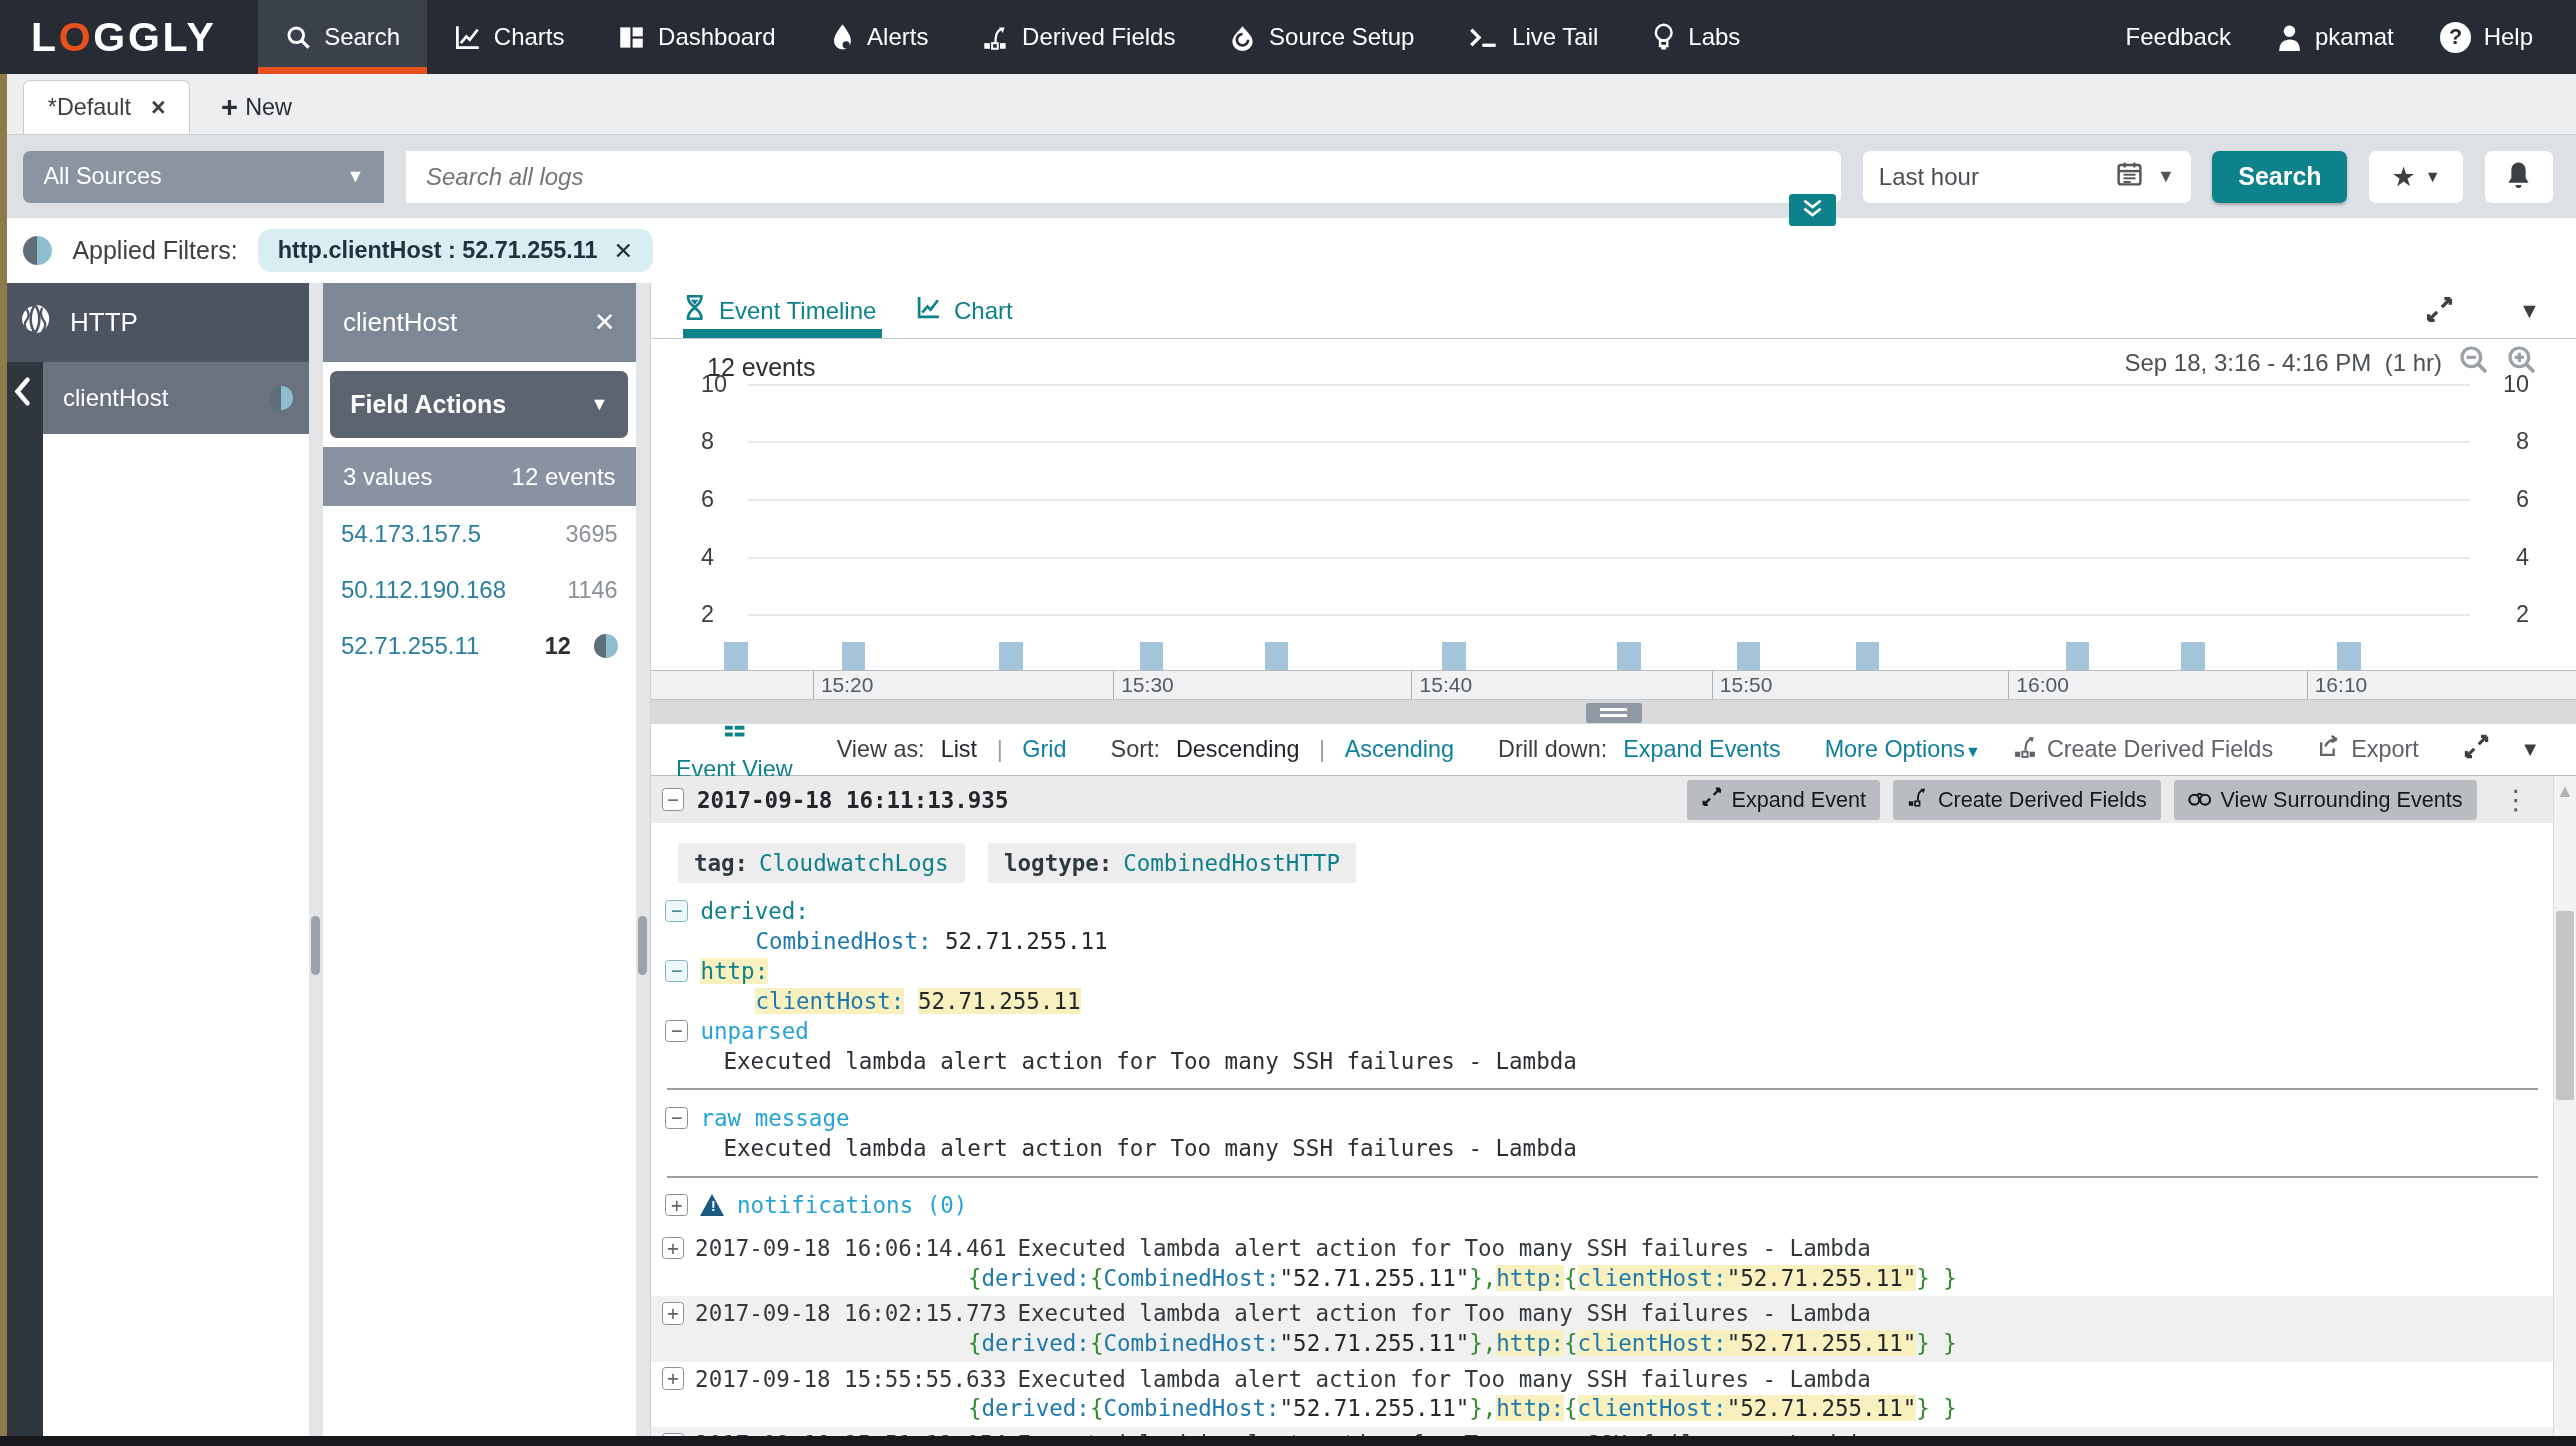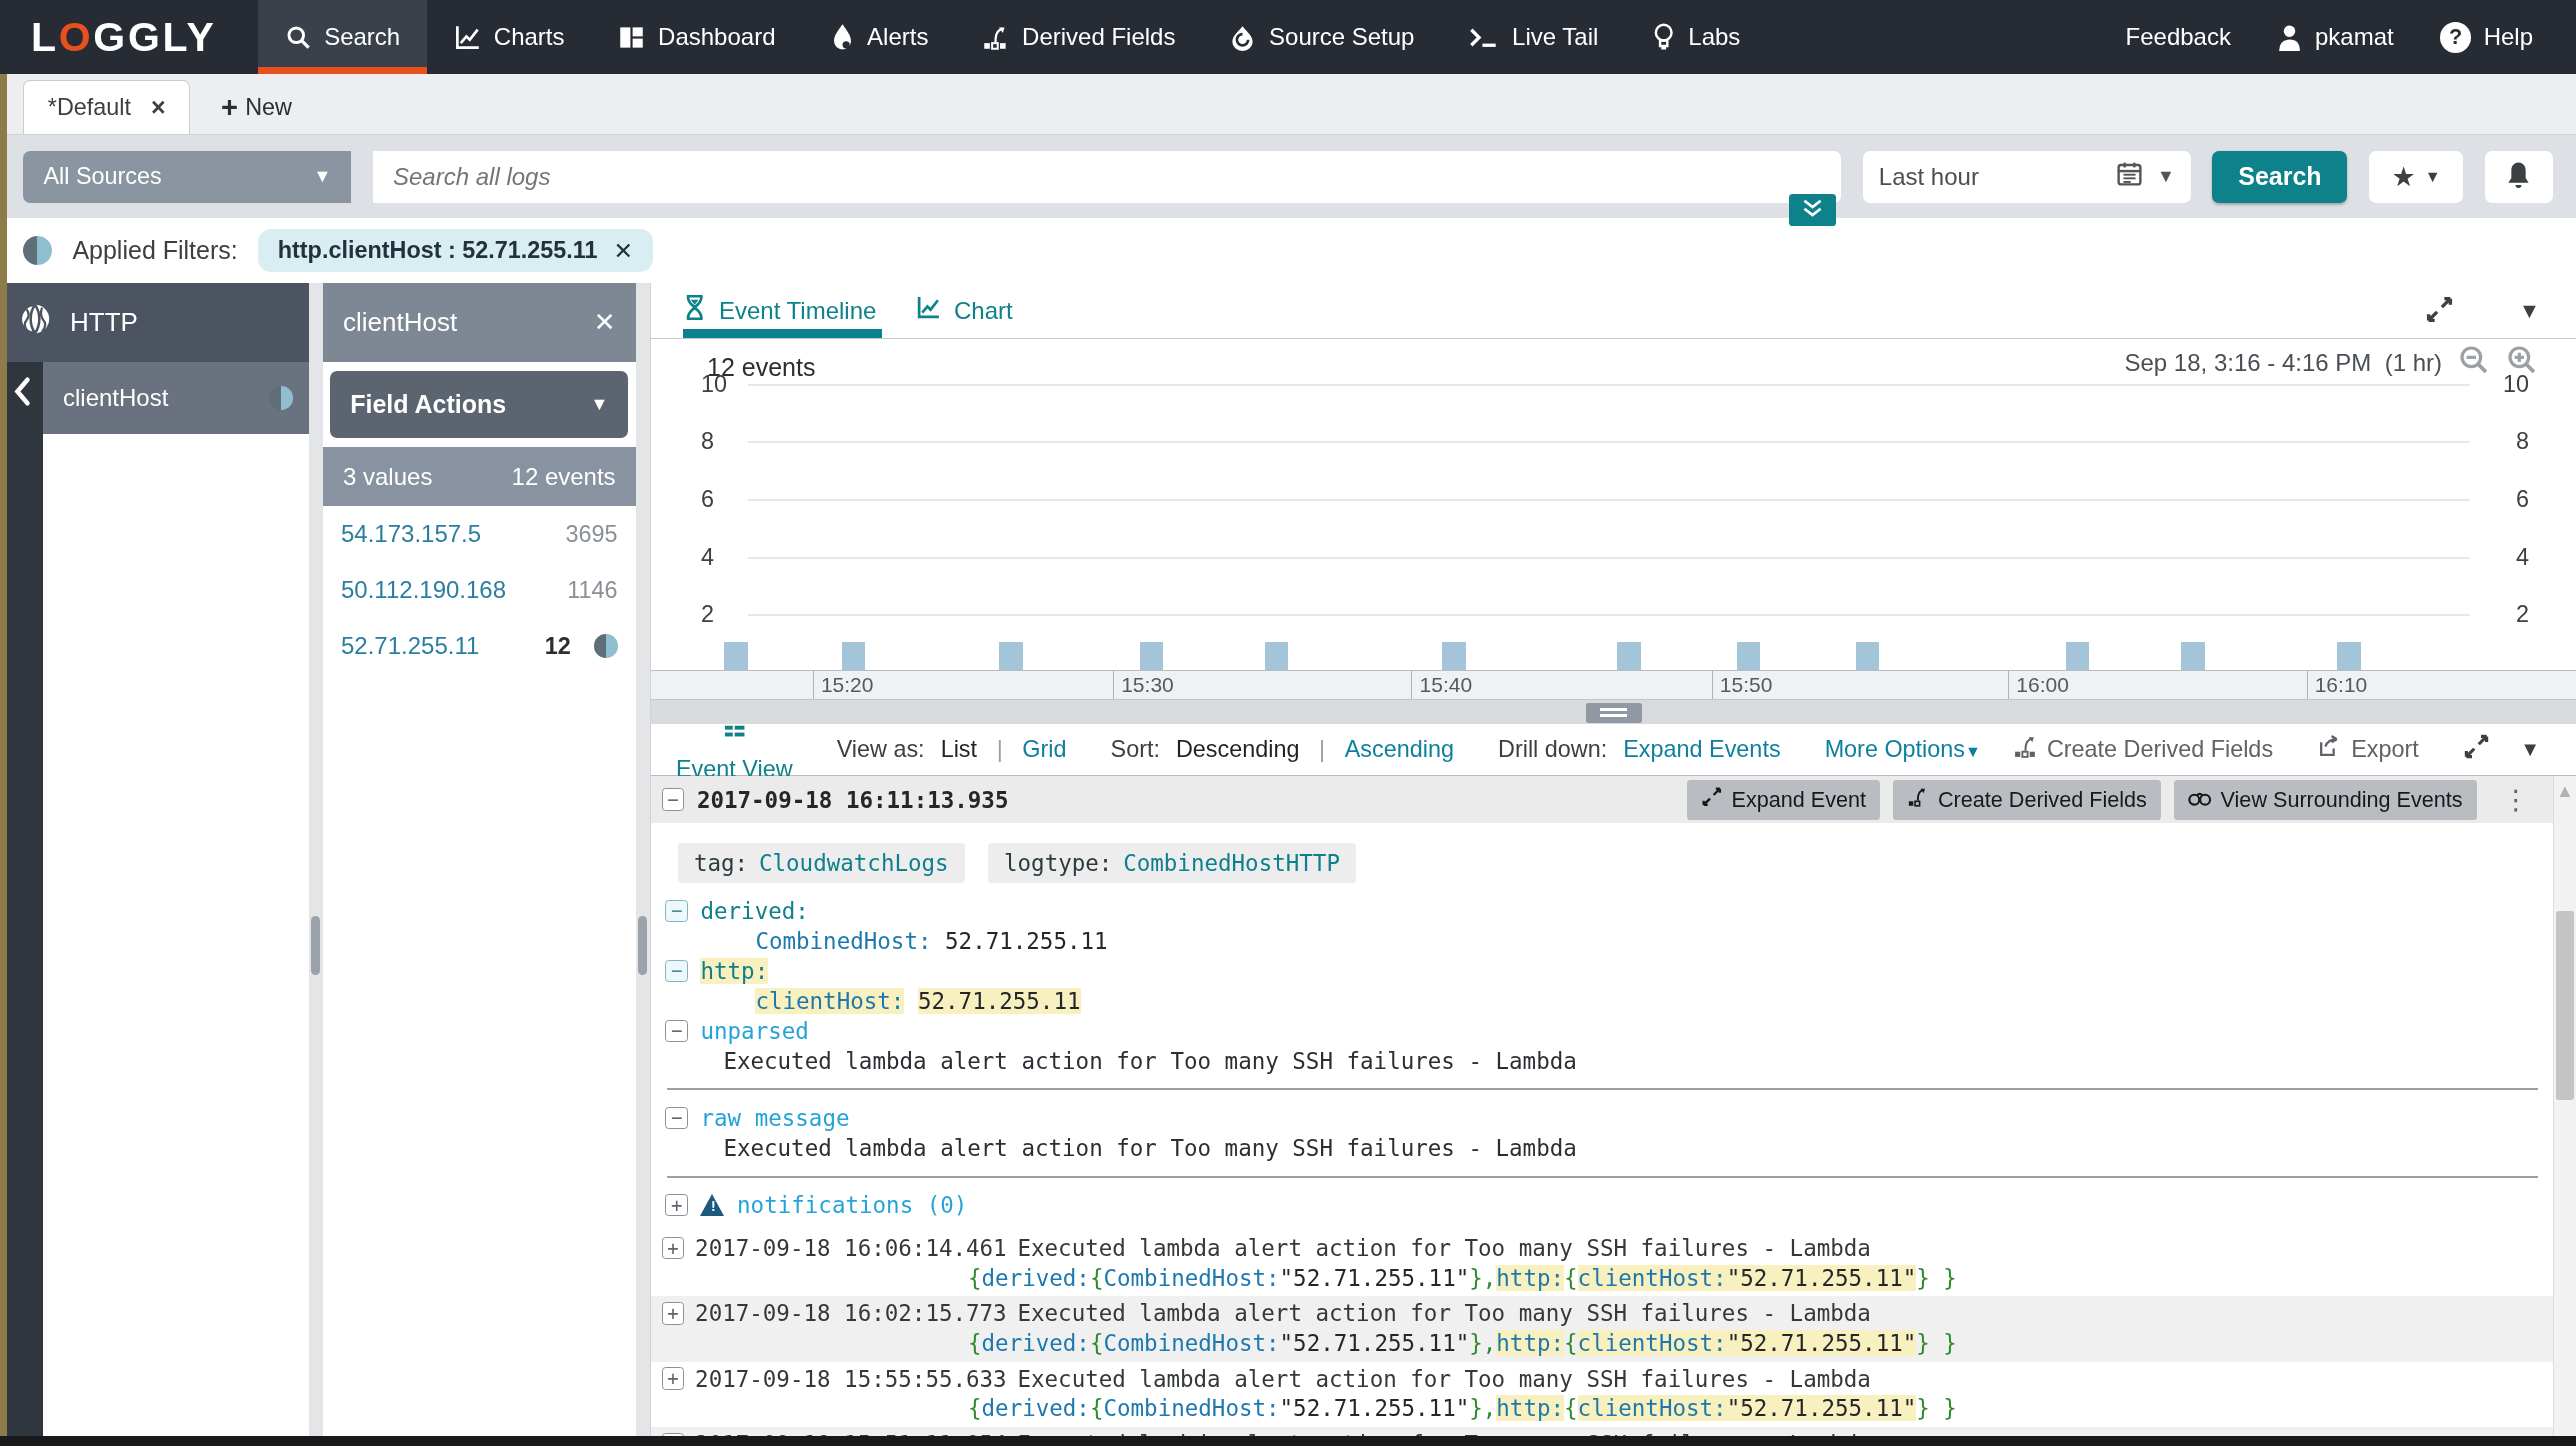--- a/index.html
+++ b/index.html
@@ -22,21 +22,21 @@
 
   
   .tabbar { height:61px; background:#eceef0; border-bottom:0.9px solid #cdd1d5; display:flex; align-items:flex-end; padding-left:23.4px; position:relative; }
   .tab { background:#fff; border:0.9px solid #c9cdd1; border-bottom:none; border-radius:7.2px 7.2px 0 0; height:54px; display:flex; align-items:center; gap:20px; padding:0 23.4px; font-size:23.4px; color:#3c4043; }
   .tab .close { color:#3c4043; font-weight:bold; font-size:25px; cursor:pointer; }
   .newtab { display:flex; align-items:center; gap:7.2px; font-size:23.4px; margin-left:31px; height:54px; color:#2b2f33; cursor:pointer; }
   .newtab .plus { font-size:29px; font-weight:bold; }
 
   
   .searchband { height:83px; background:#dde1e6; display:flex; align-items:center; padding:0 23.4px; gap:21.6px; }
-  .srcsel { width:328px; height:52px; background:#8a95a1; border-radius:7.2px 0 0 7.2px; color:#fff; font-size:23.4px; display:flex; align-items:center; justify-content:space-between; padding:0 20px; cursor:pointer; flex:none; }
+  .srcsel { width:361px; height:52px; background:#8a95a1; border-radius:7.2px 0 0 7.2px; color:#fff; font-size:23.4px; display:flex; align-items:center; justify-content:space-between; padding:0 20px; cursor:pointer; flex:none; }
   .caret { font-size:18px; }
   .searchwrap { flex:1; position:relative; height:52px; }
   .searchinput { width:100%; height:52px; border:none; border-radius:0 7.2px 7.2px 0; font-size:24px; font-style:italic; color:#8a9096; padding:0 20px; background:#fff; outline:none; font-family:"Liberation Sans",sans-serif; }
   .expand-search { position:absolute; right:5.4px; top:43px; width:47px; height:32px; background:#0e828b; border-radius:3.6px; display:flex; align-items:center; justify-content:center; cursor:pointer; }
   .timebox { width:328px; height:52px; background:#fff; border-radius:7.2px; display:flex; align-items:center; padding:0 16px; font-size:24px; color:#4a4f54; gap:12.6px; cursor:pointer; flex:none; }
   .timebox .grow { flex:1; }
   .btn-search { width:135px; height:52px; background:#0e828b; color:#fff; font-weight:bold; font-size:25px; border:none; border-radius:7.2px; cursor:pointer; flex:none; box-shadow:0 1.8px 2.7px rgba(0,0,0,.25); font-family:"Liberation Sans",sans-serif; }
   .sq-btn { height:52px; background:#fff; border-radius:7.2px; display:flex; align-items:center; justify-content:center; gap:9px; cursor:pointer; flex:none; color:#3c4043; }
   .star-btn { width:94px; font-size:27px; }
   .bell-btn { width:68px; }
@@ -125,21 +125,21 @@
   .evhdr .grow { flex:1; }
   .graybtn { height:40px; background:#b9bdc1; border-radius:3.6px; border:none; display:flex; align-items:center; gap:9px; padding:0 14.4px; font-size:21.6px; color:#16181a; cursor:pointer; font-family:"Liberation Sans",sans-serif; }
   .vellipsis { color:#5f6368; font-size:27px; padding:0 12.6px; cursor:pointer; }
 
   .boxicon { width:22.5px; height:22.5px; border:1.8px solid #8a9097; border-radius:3.6px; color:#5f6368; font-size:19px; line-height:19px; display:inline-flex; align-items:center; justify-content:center; background:#fff; flex:none; cursor:pointer; }
   .boxicon.teal { border-color:#7fb6c2; color:#3c8a9a; background:#eef7f9; }
 
   .expanded { background:#fff; padding:9px 0 10.8px 14.4px; font-size:22.5px; }
   .tagsrow { display:flex; gap:23.4px; margin:10.8px 0 12.6px 12.6px; }
   .tagpill { background:#ededed; border-radius:3.6px; padding:7.2px 16px; display:flex; gap:10.8px; cursor:pointer; }
-  .tagpill .tkey { color:#2d3b40; font-weight:normal; }
+  .tagpill .tkey { color:#2d3b40; font-weight:bold; }
   .tagpill .tval { color:#0e7f8c; }
   .dline { display:flex; align-items:center; gap:12.6px; height:30px; }
   .dline.child { padding-left:90px; }
   .dline.msg { padding-left:58px; color:#2b2f33; }
   .k-teal { color:#0e808c; }
   .k-blue { color:#1d79ad; }
   .k-cyan { color:#25a3d8; }
   .v-dark { color:#23272b; }
   .hl { background:#f8f0bf; }
   .hdivider { border-top:2.7px solid #9aa0a6; margin:12.6px 14.4px 12.6px 1.8px; }

